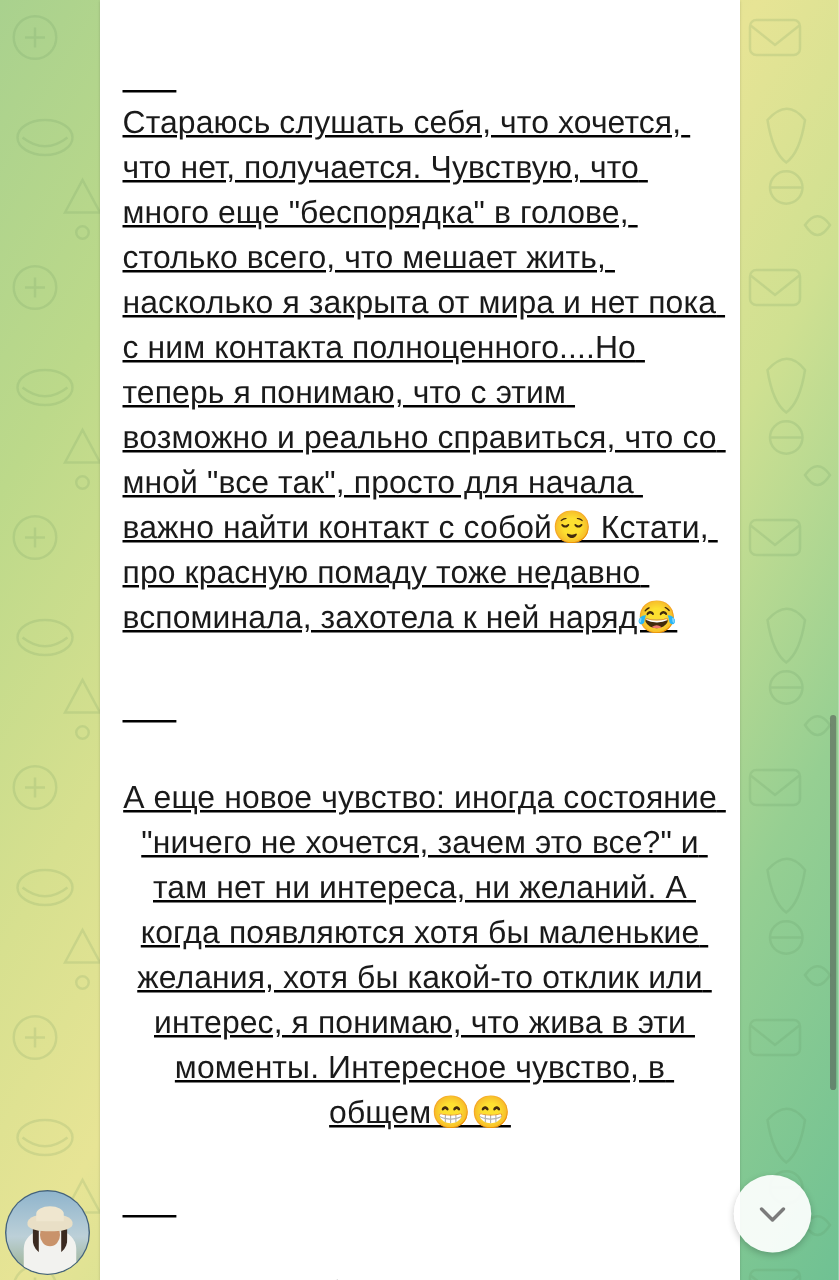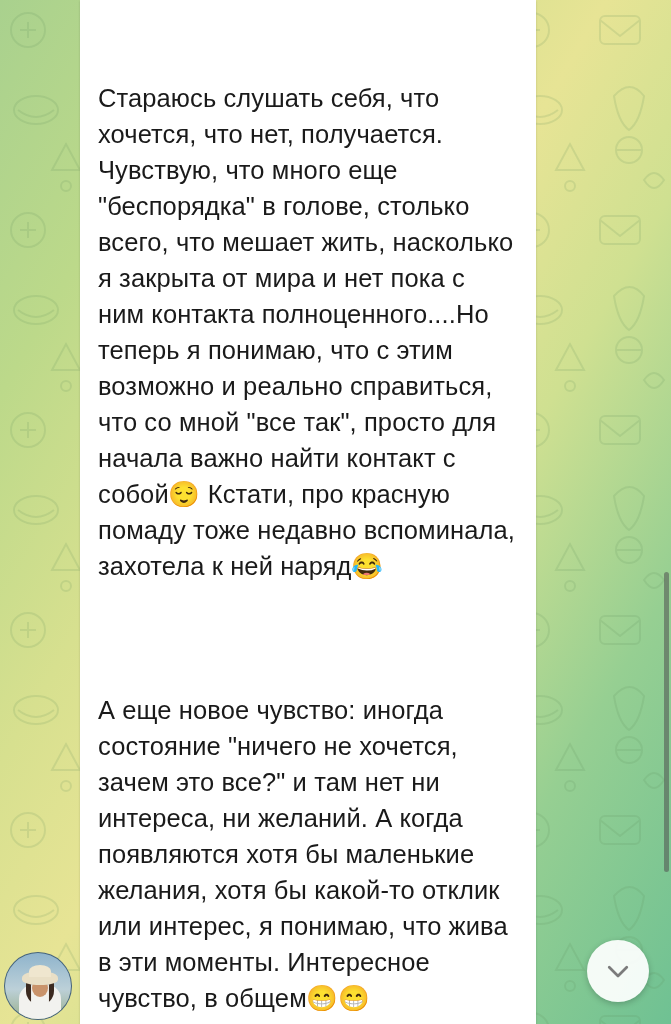--- a/index.html
+++ b/index.html
@@ -25,36 +25,37 @@
 
   
   .chat-area {
     position: absolute;
     inset: 0;
   }
   .message-bubble {
     position: absolute;
     left: 80px;
     top: 0;
-    width: 456px;
+    width: 512px;
     height: 1024px;
     background: #ffffff;
     box-shadow: 0 1px 2px rgba(0,0,0,0.18);
+    text-decoration: underline;
   }
   .message-text {
     padding: 8px 18px 0 18px;
     font-size: 25.5px;
     line-height: 36px;
     color: #1a1a1a;
     letter-spacing: 0.1px;
     white-space: pre-wrap;
     word-wrap: break-word;
   }
   .para { margin: 0; }
-  .para + .para { margin-top: 36px; }
+  .para + .para { margin-top: 36px; text-align: center; }
 
   
   .avatar {
     position: absolute;
     left: 4px;
     bottom: 4px;
     width: 68px;
     height: 68px;
     border-radius: 50%;
     overflow: hidden;

